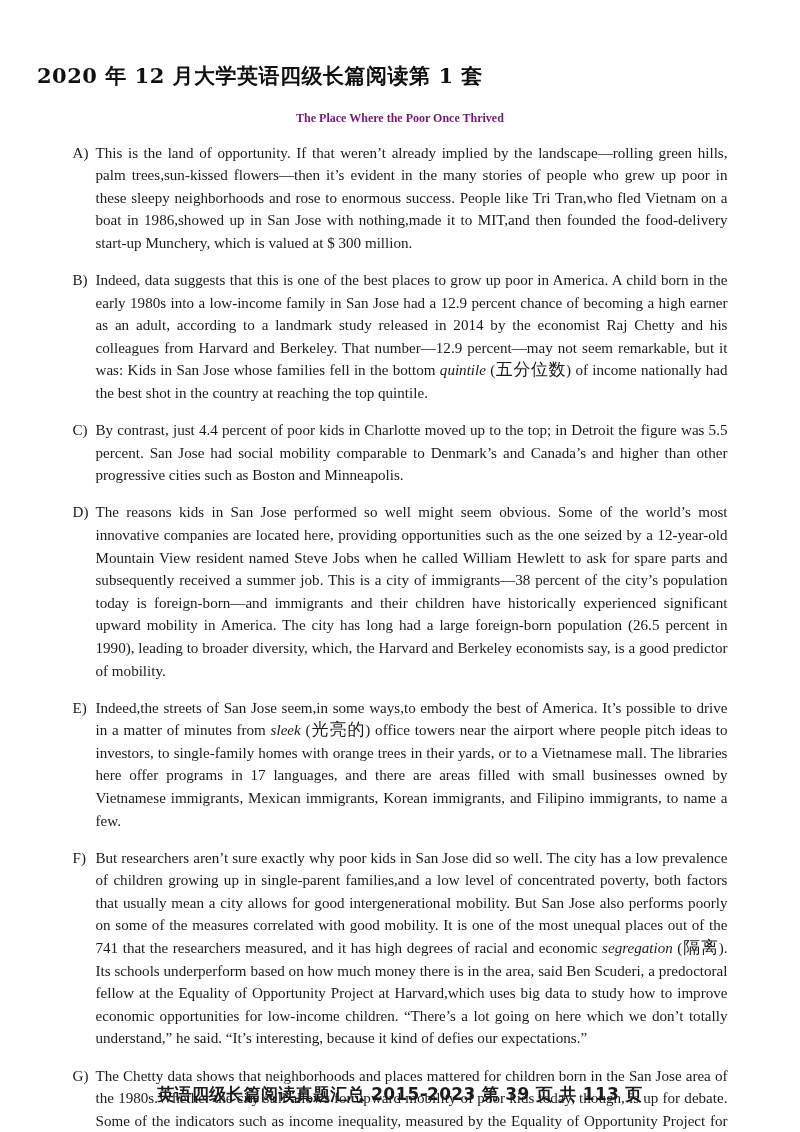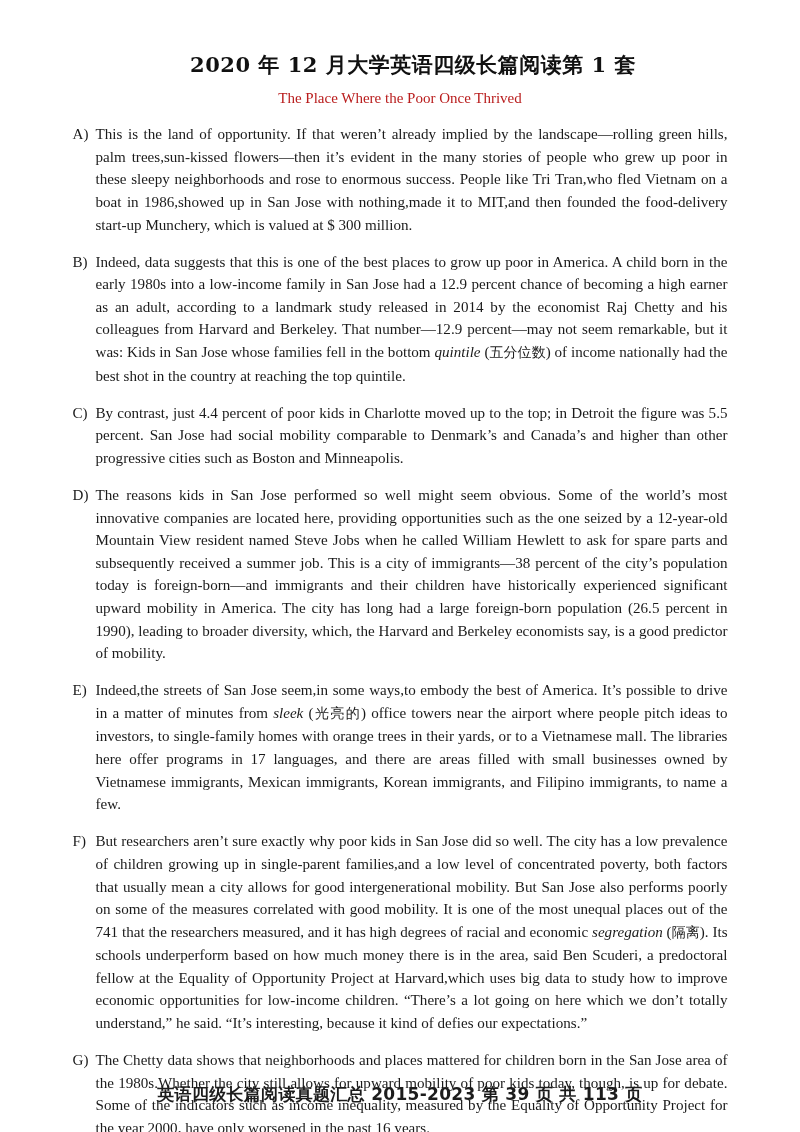--- a/index.html
+++ b/index.html
@@ -14,36 +14,35 @@
   }
   .page {
     position: relative;
     width: 800px;
     height: 1132px;
     background: #ffffff;
     box-sizing: border-box;
     overflow: hidden;
   }
   .title {
-    text-align: center;
     font-size: 21px;
     font-weight: bold;
     color: #111111;
-    margin: 0;
+    margin: 11px;
     padding-top: 52px;
     letter-spacing: 0.5px;
     line-height: 1.2;
     font-family: "DejaVu Serif", "Liberation Serif", serif;
     padding-left: 26px;
   }
   .subtitle {
     text-align: center;
-    font-size: 15px;
-    font-weight: normal;
-    color: #b91c1c;
+    font-size: 12px;
+    font-weight: bold;
+    color: #701a75;
     margin: 0;
     padding-top: 12px;
     padding-bottom: 0;
     line-height: 1.2;
     font-family: "Liberation Serif", "DejaVu Serif", serif;
   }
   .body-wrap {
     margin: 0 auto;
     padding-top: 16px;
     width: 655px;
@@ -69,21 +68,21 @@
     line-height: 22.6px;
     color: #1a1a1a;
     white-space: nowrap;
   }
   .para-text { display: block; }
   .para-text i, .gloss-word {
   }
   .cn {
     font-family: Liberation Serif, serif;
     font-style: normal;
-    font-size: 14px;
+    font-size: 17px;
   }
   .footer {
     position: absolute;
     left: 0;
     right: 0;
     bottom: 26px;
     text-align: center;
     font-size: 17px;
     font-weight: bold;
     color: #1c1c1c;

